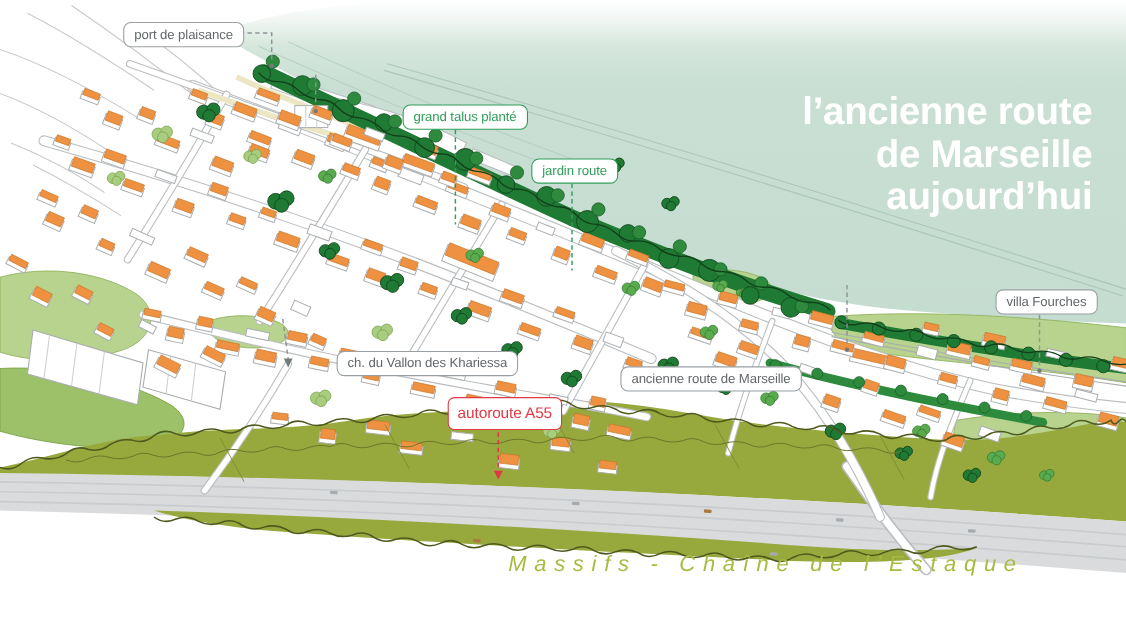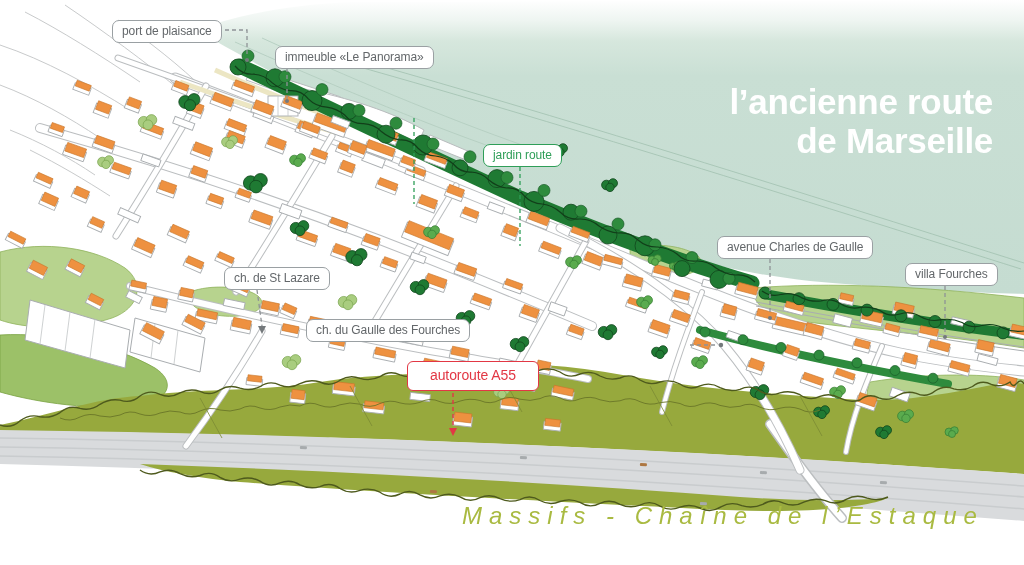--- a/index.html
+++ b/index.html
@@ -45,26 +45,26 @@
   .dot-gray{fill:#74797c;}
   .arrow-gray{fill:#74797c;}
   .arrow-red{fill:var(--label_red);}
 
   
   .map-label{position:absolute;background:#fff;border:1.4px solid #9aa0a3;color:#63676a;
     border-radius:7px;padding:3px 9px;font-size:12px;line-height:1.25;letter-spacing:-.1px;
     white-space:nowrap;}
   .map-label.green{border-color:var(--label_green);color:var(--label_green);}
   .map-label.red{border-color:var(--label_red);color:var(--label_red);
-    font-size:14px;padding:5px 22px;border-radius:6px;}
+    font-size:14px;padding:5px 8px;border-radius:6px;}
 
   .map-title{position:absolute;top:83px;right:31px;text-align:right;color:#fff;
     font-weight:700;font-size:35px;line-height:1.1;letter-spacing:-.3px;margin-left:36px;}
   .caption{position:absolute;top:502px;left:462px;color:var(--caption_green);
-    font-style:italic;font-size:24px;letter-spacing:7px;white-space:nowrap;}
+    font-style:italic;font-size:20px;letter-spacing:7px;white-space:nowrap;}
 </style>
 </head>
 <body>
 
 <div class="stage">
 
   <svg id="scene" class="scene" width="1024" height="565" viewBox="0 0 1024 565">
     <defs>
       <linearGradient id="seaG" x1="0" y1="0" x2="0" y2="1">
         <stop offset="0" stop-color="#ffffff"></stop>
@@ -916,27 +916,27 @@
       <path class="leader-gray" d="M 945,286 L 945,334"></path>
       <circle class="dot-gray" cx="945" cy="337" r="2"></circle>
       <path class="leader-gray" d="M 690,345 L 717,345"></path>
       <circle class="dot-gray" cx="721" cy="345" r="2.2"></circle>
       <path class="leader-red" d="M 453,386 L 453,428"></path>
       <polygon class="arrow-red" points="449,428 457,428 453,436"></polygon>
     </g>
   </svg>
 
   <div class="map-label gray" style="left:112px;top:20px">port de plaisance</div>
-  <div class="map-label gray" style="left:275px;top:46px">immeuble «Le Panorama»</div>
+  <div class="map-label green" style="left:366px;top:95px">grand talus planté</div>
   <div class="map-label green" style="left:483px;top:144px">jardin route</div>
-  <div class="map-label gray" style="left:224px;top:267px">ch. de St Lazare</div>
-  <div class="map-label gray" style="left:306px;top:319px">ch. du Gaulle des Fourches</div>
-  <div class="map-label gray" style="left:717px;top:236px">avenue Charles de Gaulle</div>
+  <div class="map-label gray" style="left:306px;top:319px">ch. du Vallon des Khariessa</div>
   <div class="map-label gray" style="left:905px;top:263px">villa Fourches</div>
+  <div class="map-label gray" style="left:564px;top:333px">ancienne route de Marseille</div>
   <div class="map-label red" style="left:407px;top:361px">autoroute A55</div>
 
   <div class="map-title">
     <div>l’ancienne route</div>
     <div>de Marseille</div>
+    <div>aujourd’hui</div>
   </div>
 
   <div class="caption">Massifs - Chaîne de l’Estaque</div>
 </div>
 
 </body></html>

